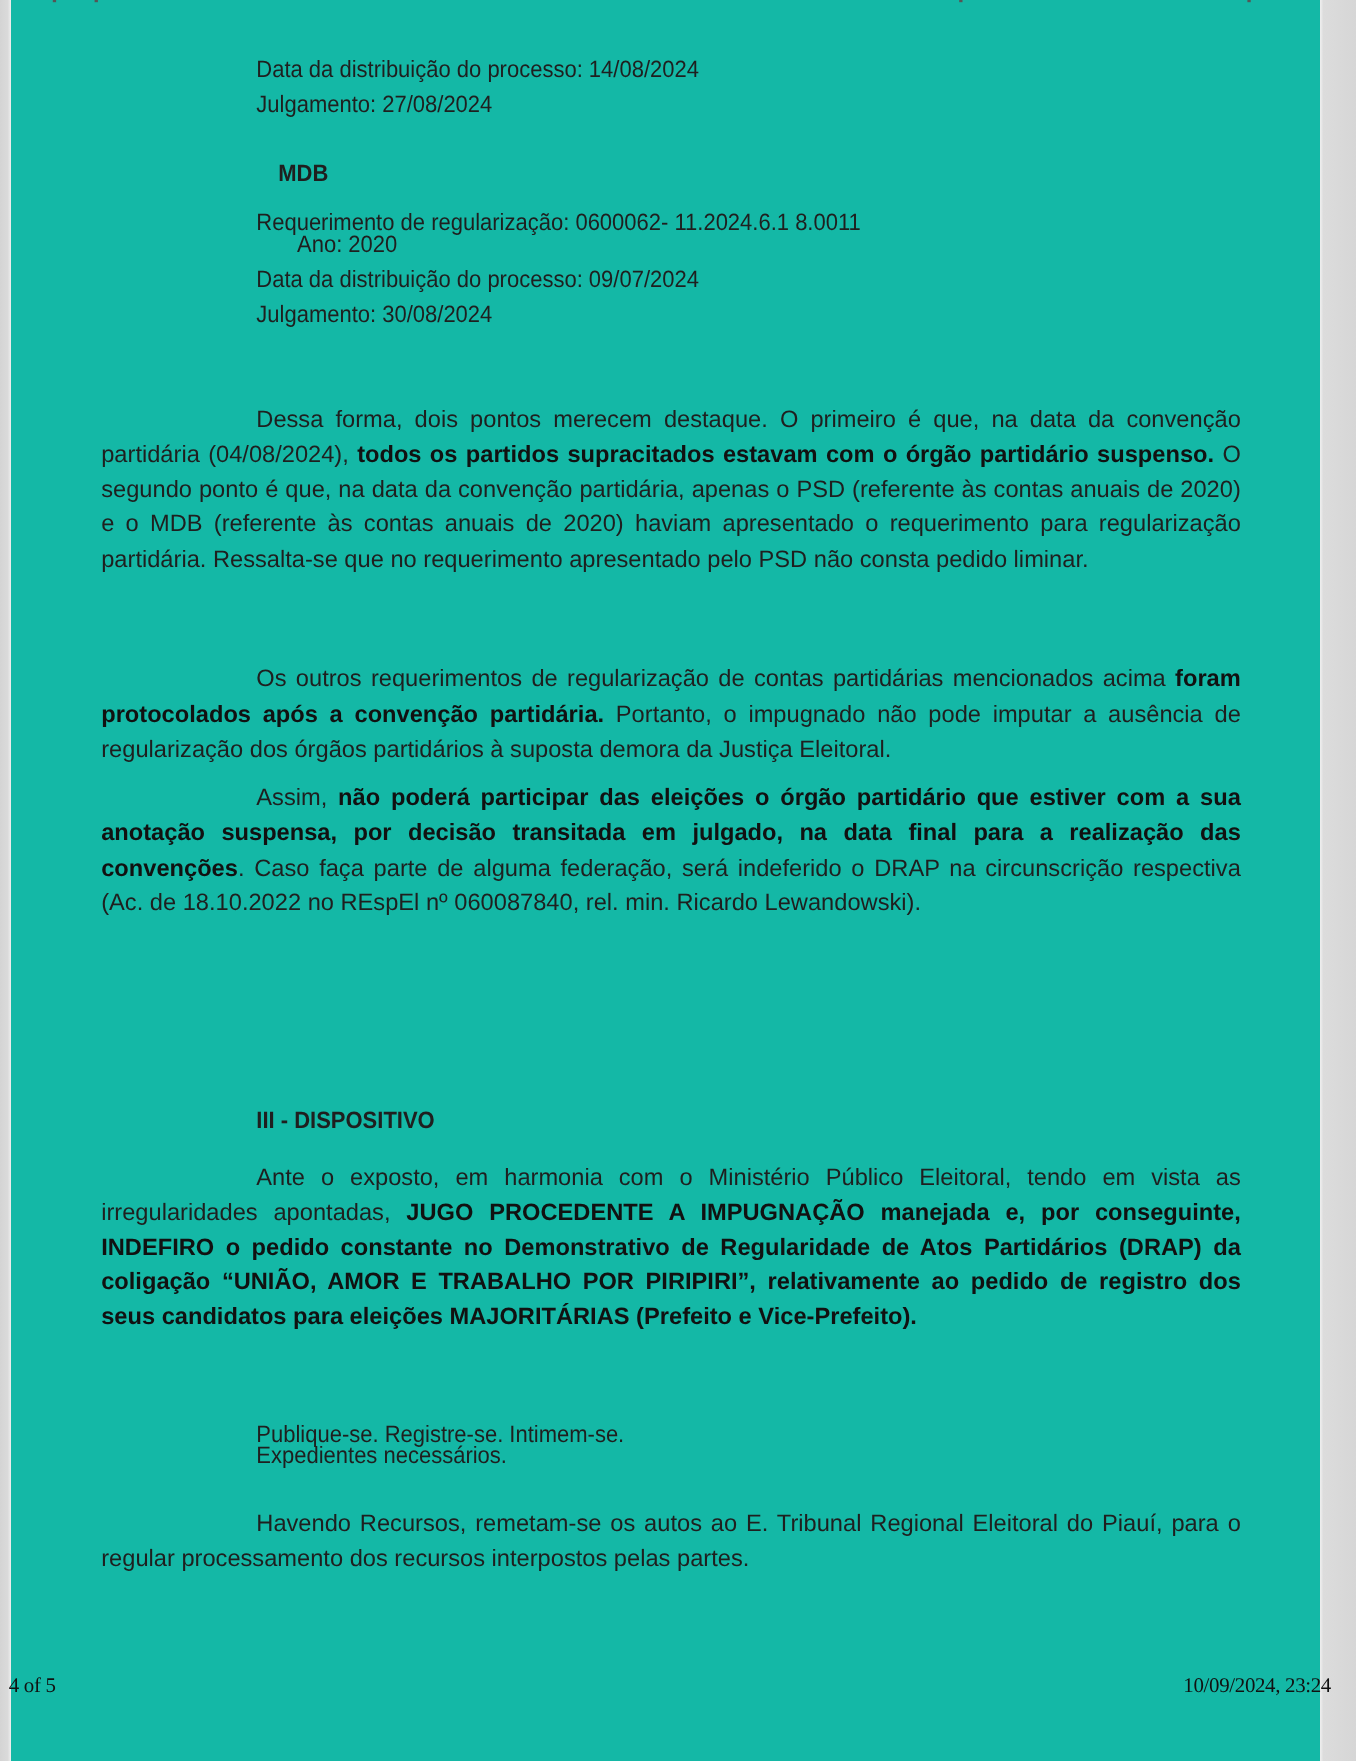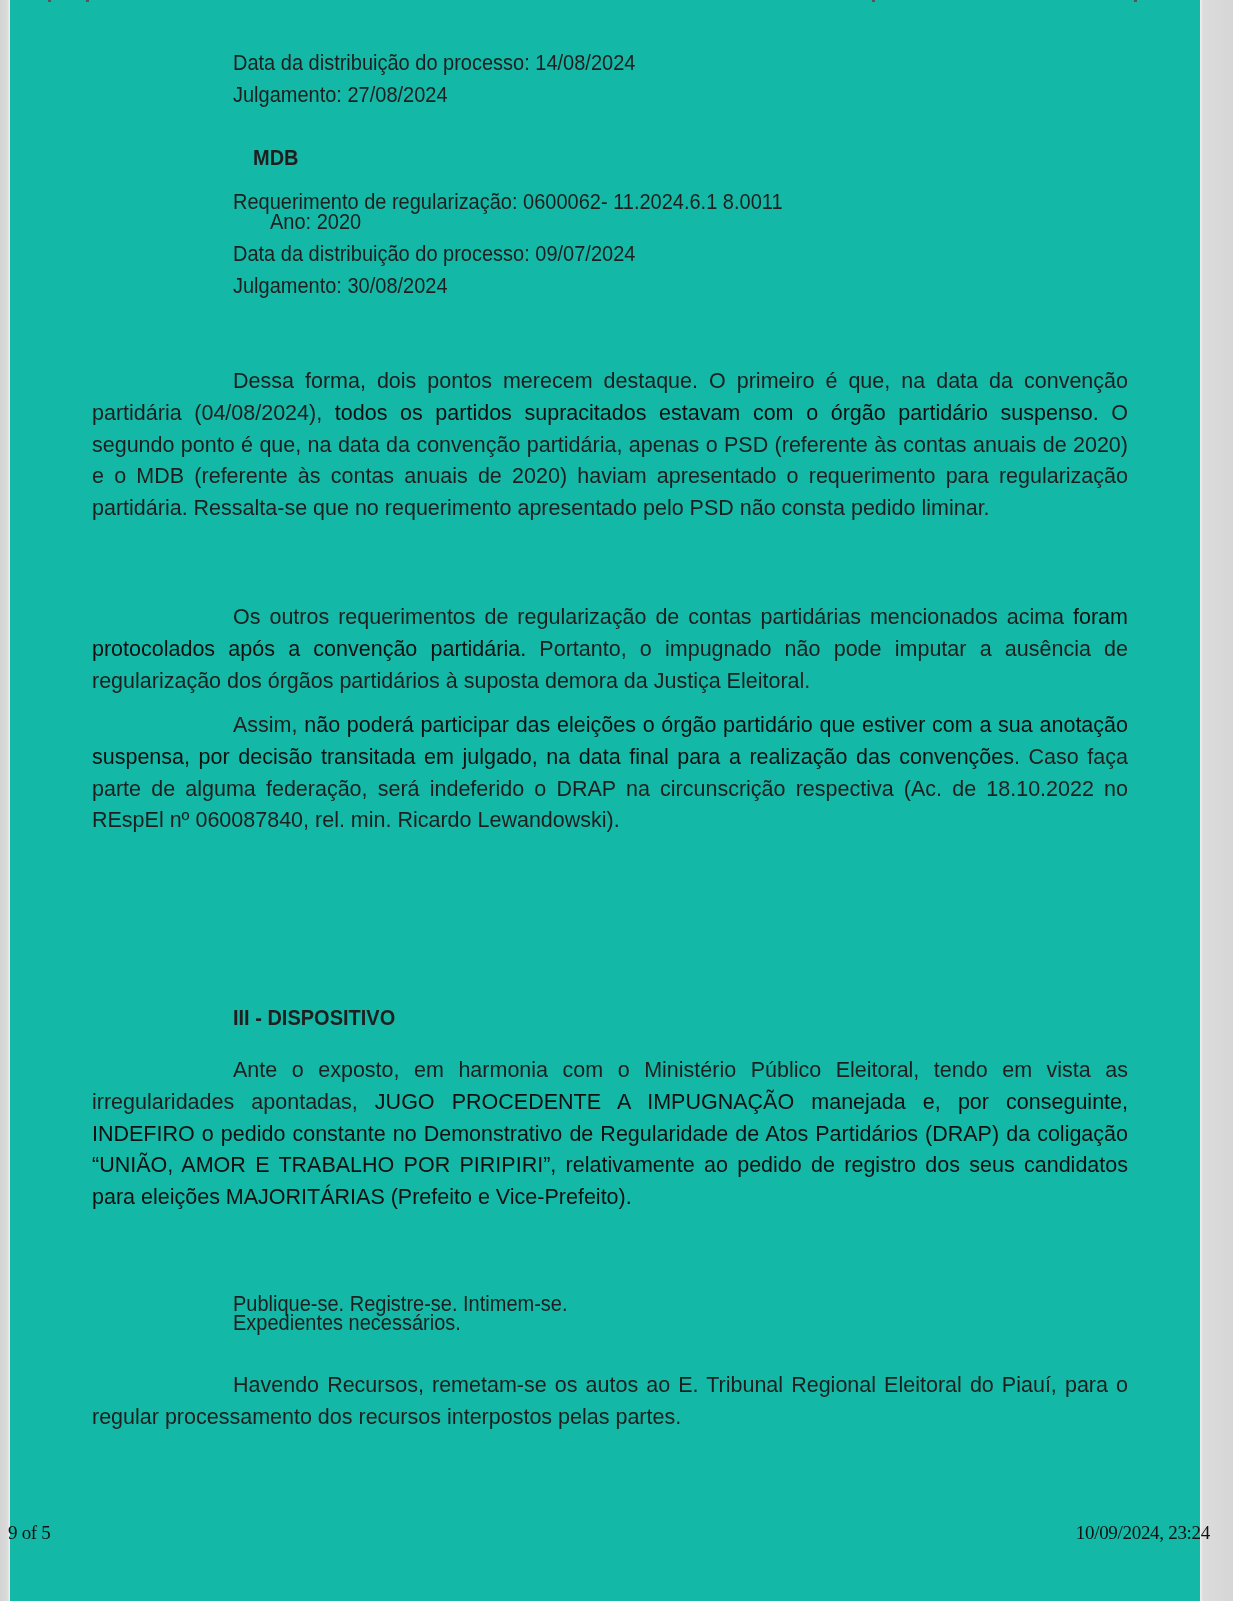--- a/index.html
+++ b/index.html
@@ -69,21 +69,21 @@
       left: 92px;
       width: 1050px;
       text-align: justify;
       text-align-last: left;
       line-height: 31.8px;
     }
     .para .first {
       display: inline-block;
       width: 141px;
     }
-    b { font-weight: normal; color: #111; }
+    b { font-weight: bold; color: #111; }
     .heading {
       position: absolute;
       left: 233px;
       font-weight: bold;
       line-height: 32px;
       margin-top: 10px;
     }
     .footer {
       position: absolute;
       top: 1522px;
@@ -162,15 +162,15 @@
     <span class="cond">Publique-se. Registre-se. Intimem-se.</span>
   </div>
   <div class="text line" style="left:223px; top:1307px;">
     <span class="cond">Expedientes necessários.</span>
   </div>
 
   <div class="text para" style="top:1370px; left:82px; width:1036px;">
     <span class="first"></span><span>Havendo Recursos, remetam-se os autos ao E. Tribunal Regional Eleitoral do Piauí, para o regular processamento dos recursos interpostos pelas partes.</span>
   </div>
 
-  <div class="footer" style="left:-2px;">9 of 5</div>
+  <div class="footer" style="left:-2px;">4 of 5</div>
   <div class="footer" style="right:-10px;">10/09/2024, 23:24</div>
 </div>
 
 </body></html>

